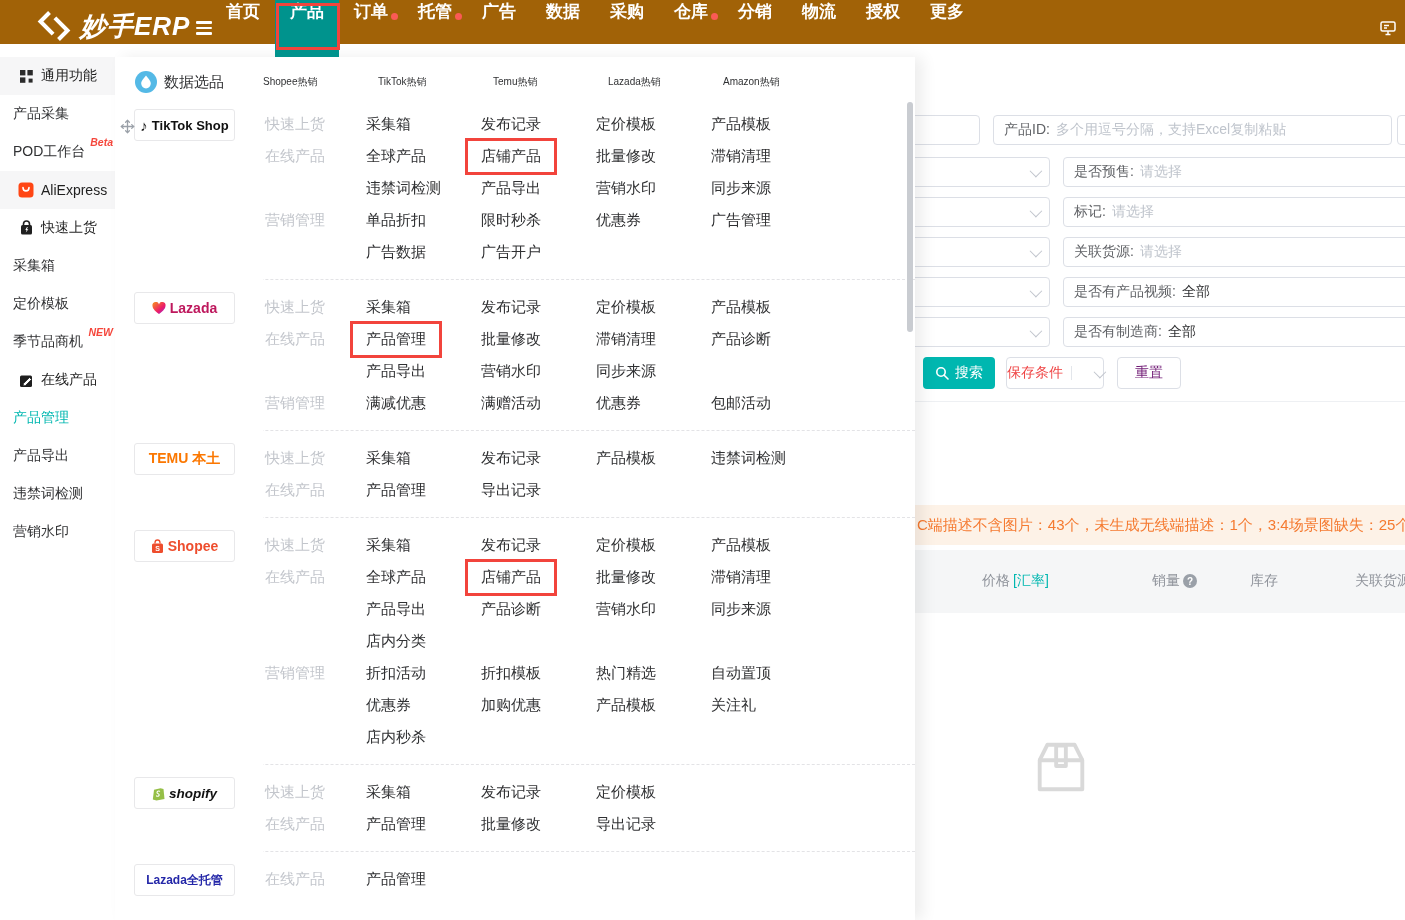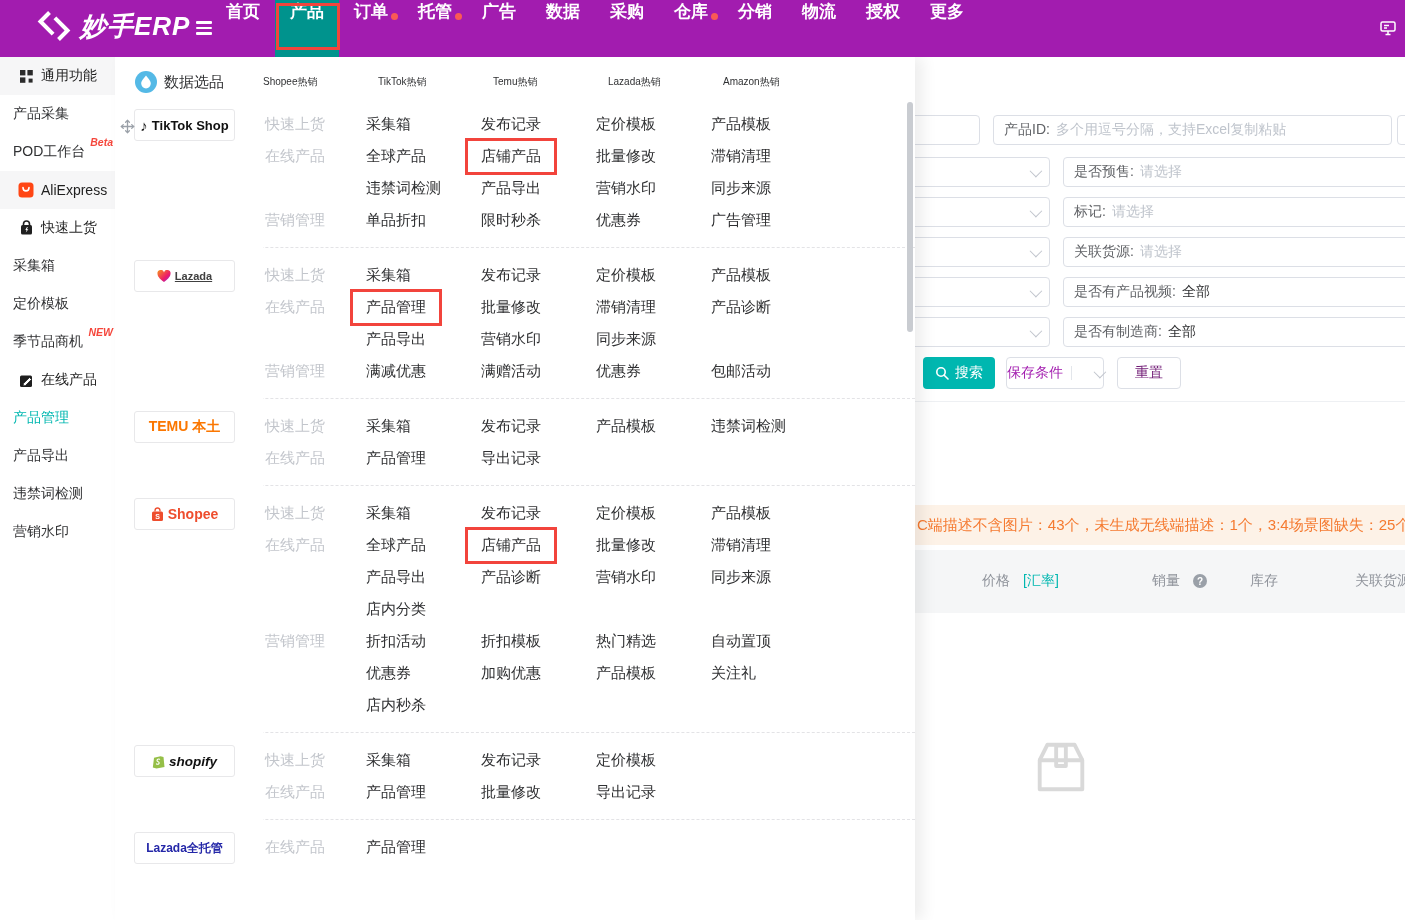--- a/index.html
+++ b/index.html
@@ -1,20 +1,20 @@
 <!DOCTYPE html>
 <html><head>
 <meta charset="utf-8">
 <style>
   html,body{margin:0;padding:0;}
   body{font-family:"Liberation Sans","DejaVu Sans",sans-serif;background:#fff;}
   #page{position:relative;width:1405px;height:920px;overflow:hidden;background:#fff;}
 
   
-  #navbar{position:absolute;left:0;top:0;width:1405px;height:57px;background:#a21caf;z-index:40;}
+  #navbar{position:absolute;left:0;top:0;width:1405px;height:44px;background:#a16207;z-index:40;}
   #brand{position:absolute;left:36px;top:8px;display:flex;align-items:center;gap:8px;color:#fff;}
   #brand .brand-text{font-size:26px;font-weight:700;font-style:italic;letter-spacing:1px;}
   #hamburger{position:absolute;left:196px;top:21px;width:16px;height:14px;cursor:pointer;}
   #hamburger i{display:block;height:2.5px;background:#fff;margin-bottom:3px;border-radius:1px;}
   #nav-items{position:absolute;left:211px;top:0;height:57px;display:flex;}
   .nav-item{position:relative;width:64px;height:57px;display:flex;align-items:flex-start;justify-content:center;
     color:#fff;font-size:17px;font-weight:700;cursor:pointer;}
   .nav-item.active{background:#00938d;}
   .nav-item.annotated::after{content:"";position:absolute;left:1px;top:3px;right:-1px;bottom:7px;
     border:3px solid #f2443c;pointer-events:none;}
@@ -40,21 +40,21 @@
   .flame-circle{width:22px;height:22px;border-radius:50%;background:#54b9e6;display:flex;align-items:center;justify-content:center;}
   .hot-link{width:115px;font-size:10px;color:#303133;cursor:pointer;}
   .mm-section{position:relative;display:flex;align-items:flex-start;padding:12px 0 10px 0;}
   .mm-section.divided{border-top:1px dashed #e3e3e6;background-clip:padding-box;}
   .mm-section.divided::before{content:"";position:absolute;left:0;top:-1px;width:148px;height:1px;background:#fff;}
   .plogo{margin-left:19px;width:99px;height:30px;border:1px solid #e8e8ea;border-radius:3px;background:#fff;
     display:flex;align-items:center;justify-content:center;gap:4px;flex:0 0 99px;cursor:pointer;}
   .pl-name{white-space:nowrap;}
   .lg-tiktok .pl-name{color:#101010;font-weight:700;font-size:13px;}
   .lg-tiktok .tt-note{color:#101010;font-weight:700;font-size:15px;}
-  .lg-lazada .pl-name{color:#404040;font-weight:700;font-size:11px;text-decoration:underline;}
+  .lg-lazada .pl-name{color:#be185d;font-weight:700;font-size:14px;}
   .lg-temu .pl-name{color:#fb7701;font-weight:800;font-size:14px;}
   .lg-shopee .pl-name{color:#ee4d2d;font-weight:600;font-size:14px;}
   .lg-shopify .pl-name{color:#101010;font-weight:700;font-style:italic;font-size:13.5px;}
   .lg-lazada-choice .pl-name{color:#2427a8;font-weight:700;font-size:12px;}
   .mm-grid{margin-left:30px;}
   .mm-row{display:grid;grid-template-columns:101px 115px 115px 115px 115px;height:30px;margin-bottom:2px;align-items:center;}
   .mm-cat{font-size:15px;color:#c3c6cc;}
   .mm-link{font-size:15px;color:#303133;cursor:pointer;justify-self:start;position:relative;}
   .mm-link.hl::after{content:"";position:absolute;left:-16px;right:-16px;top:-9px;bottom:-9px;
     border:3px solid #f2443c;pointer-events:none;}
@@ -64,28 +64,28 @@
   .inp{position:absolute;height:30px;border:1px solid #dcdfe6;border-radius:4px;background:#fff;
     display:flex;align-items:center;font-size:14px;box-sizing:border-box;padding:0 10px;gap:6px;}
   .inp .lbl{color:#606266;white-space:nowrap;}
   .inp .ph{color:#bfc4cc;white-space:nowrap;}
   .inp .val{color:#303133;white-space:nowrap;}
   .chev{width:8px;height:8px;border-right:1.5px solid #c0c4cc;border-bottom:1.5px solid #c0c4cc;
     transform:rotate(45deg) translateY(-2px);flex:0 0 8px;margin-left:auto;}
   .btn{position:absolute;height:32px;border-radius:4px;font-size:14px;display:flex;align-items:center;
     justify-content:center;cursor:pointer;box-sizing:border-box;}
   #btn-search{left:8px;top:300px;width:72px;background:#00b7b0;color:#fff;gap:6px;}
-  #btn-save{left:91px;top:300px;width:98px;border:1px solid #dcdfe6;color:#a21caf;gap:8px;}
+  #btn-save{left:91px;top:300px;width:98px;border:1px solid #dcdfe6;color:#ef4444;gap:8px;}
   #btn-save .sep{width:1px;height:14px;background:#e3e6eb;}
   #btn-reset{left:202px;top:300px;width:64px;border:1px solid #dcdfe6;color:#701a75;}
   #form-divider{position:absolute;left:0;top:344px;width:490px;height:1px;background:#eef0f3;}
   #banner{position:absolute;left:0;top:448px;width:490px;height:40px;background:#fdf2e7;display:flex;align-items:center;}
   #banner span{font-size:15px;color:#f57a30;white-space:nowrap;padding-left:2px;}
   #table-head{position:absolute;left:0;top:493px;width:490px;height:63px;background:#f5f6f7;}
-  .th{position:absolute;top:22px;font-size:14px;color:#8f939b;white-space:nowrap;display:flex;align-items:center;gap:13px;}
+  .th{position:absolute;top:22px;font-size:14px;color:#8f939b;white-space:nowrap;display:flex;align-items:center;gap:3px;}
   .th .rate{color:#00b7b0;cursor:pointer;}
   .help-circle{width:14px;height:14px;border-radius:50%;background:#9aa0a8;color:#fff;font-size:10px;font-weight:700;
     display:flex;align-items:center;justify-content:center;}
   #empty-box{position:absolute;left:115px;top:678px;}
 
   svg{display:block;}
 </style>
 </head>
 <body>
 
@@ -304,20 +304,25 @@
               <span class="mm-link">营销水印</span>
               <span class="mm-link">同步来源</span>
             </div>
             <div class="mm-row">
               <span class="mm-cat">营销管理</span>
               <span class="mm-link">单品折扣</span>
               <span class="mm-link">限时秒杀</span>
               <span class="mm-link">优惠券</span>
               <span class="mm-link">广告管理</span>
             </div>
+            <div class="mm-row">
+              <span class="mm-cat"></span>
+              <span class="mm-link">广告数据</span>
+              <span class="mm-link">广告开户</span>
+            </div>
           </div>
         </div>
         <div class="mm-section divided">
           <div class="plogo lg-lazada">
             <svg width="14" height="13" viewBox="0 0 14 13">
               <defs>
                 <linearGradient id="lzg" x1="0" y1="0" x2="1" y2="1">
                   <stop offset="0" stop-color="#f7941d"></stop>
                   <stop offset="0.6" stop-color="#ed1c68"></stop>
                   <stop offset="1" stop-color="#8a2be2"></stop>

